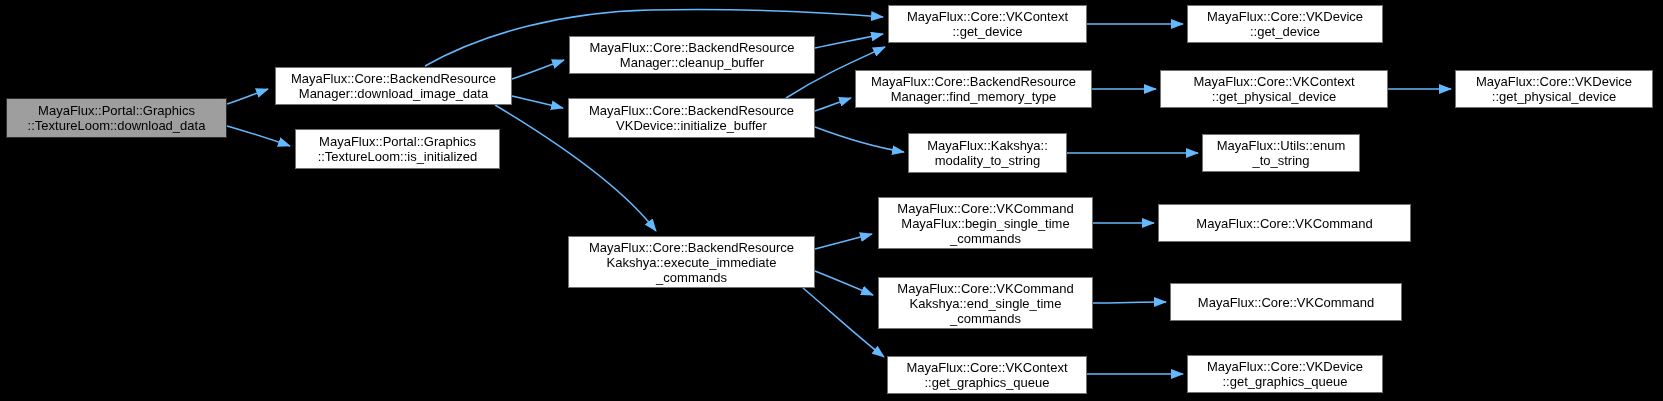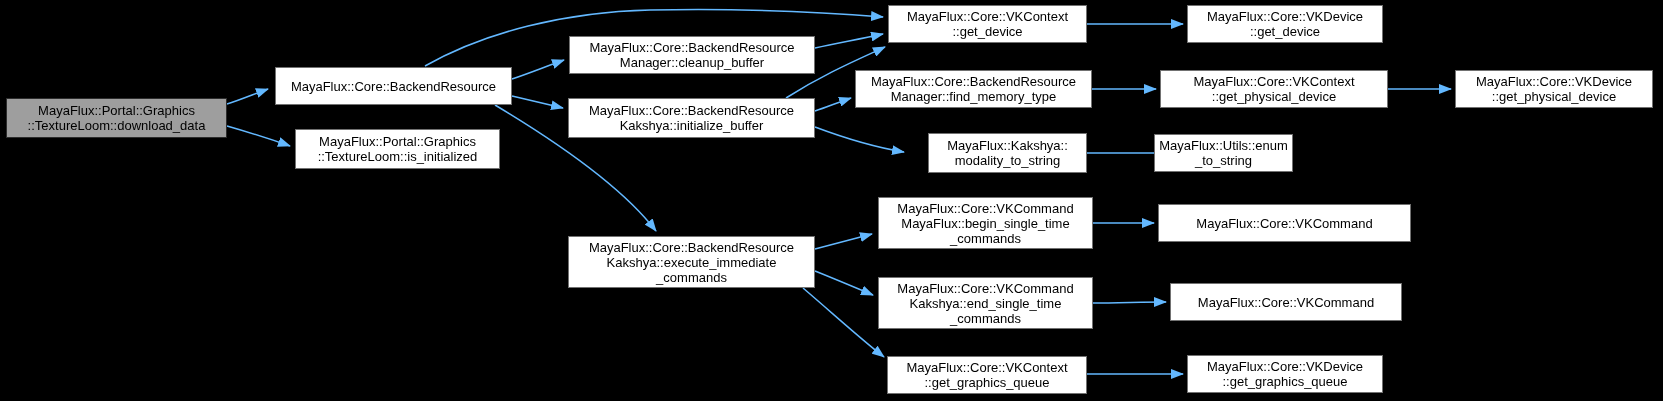--- a/index.html
+++ b/index.html
@@ -82,32 +82,33 @@
       <path d="M1093,303 C1118,303 1142,302 1166,302" class="edge" marker-end="url(#arrow)"></path>
       <path d="M1087,374 C1118,374 1150,374 1183,374" class="edge" marker-end="url(#arrow)"></path>
     </svg>
   <div id="node-layer">
       <div class="node highlighted" style="left: 6px; top: 98px; width: 221px; height: 40px;">
         <div class="node-line">MayaFlux::Portal::Graphics</div>
         <div class="node-line">::TextureLoom::download_data</div>
       </div>
       <div class="node" style="left: 275px; top: 67px; width: 237px; height: 38px;">
         <div class="node-line">MayaFlux::Core::BackendResource</div>
+        <div class="node-line">Manager::download_image_data</div>
       </div>
       <div class="node" style="left: 295px; top: 129px; width: 205px; height: 40px;">
         <div class="node-line">MayaFlux::Portal::Graphics</div>
         <div class="node-line">::TextureLoom::is_initialized</div>
       </div>
       <div class="node" style="left: 569px; top: 36px; width: 246px; height: 38px;">
         <div class="node-line">MayaFlux::Core::BackendResource</div>
         <div class="node-line">Manager::cleanup_buffer</div>
       </div>
       <div class="node" style="left: 568px; top: 98px; width: 247px; height: 40px;">
         <div class="node-line">MayaFlux::Core::BackendResource</div>
-        <div class="node-line">Kakshya::initialize_buffer</div>
+        <div class="node-line">VKDevice::initialize_buffer</div>
       </div>
       <div class="node" style="left: 888px; top: 5px; width: 199px; height: 38px;">
         <div class="node-line">MayaFlux::Core::VKContext</div>
         <div class="node-line">::get_device</div>
       </div>
       <div class="node" style="left: 1187px; top: 5px; width: 196px; height: 38px;">
         <div class="node-line">MayaFlux::Core::VKDevice</div>
         <div class="node-line">::get_device</div>
       </div>
       <div class="node" style="left: 855px; top: 70px; width: 237px; height: 38px;">
@@ -115,25 +116,25 @@
         <div class="node-line">Manager::find_memory_type</div>
       </div>
       <div class="node" style="left: 1160px; top: 70px; width: 228px; height: 38px;">
         <div class="node-line">MayaFlux::Core::VKContext</div>
         <div class="node-line">::get_physical_device</div>
       </div>
       <div class="node" style="left: 1455px; top: 70px; width: 198px; height: 38px;">
         <div class="node-line">MayaFlux::Core::VKDevice</div>
         <div class="node-line">::get_physical_device</div>
       </div>
-      <div class="node" style="left: 908px; top: 133px; width: 159px; height: 40px; margin-left: 20px;">
+      <div class="node" style="left: 908px; top: 133px; width: 159px; height: 40px;">
         <div class="node-line">MayaFlux::Kakshya::</div>
         <div class="node-line">modality_to_string</div>
       </div>
-      <div class="node" style="left: 1154px; top: 134px; width: 139px; height: 38px;">
+      <div class="node" style="left: 1202px; top: 134px; width: 158px; height: 38px;">
         <div class="node-line">MayaFlux::Utils::enum</div>
         <div class="node-line">_to_string</div>
       </div>
       <div class="node" style="left: 568px; top: 236px; width: 247px; height: 52px;">
         <div class="node-line">MayaFlux::Core::BackendResource</div>
         <div class="node-line">Kakshya::execute_immediate</div>
         <div class="node-line">_commands</div>
       </div>
       <div class="node" style="left: 878px; top: 197px; width: 215px; height: 52px;">
         <div class="node-line">MayaFlux::Core::VKCommand</div>

